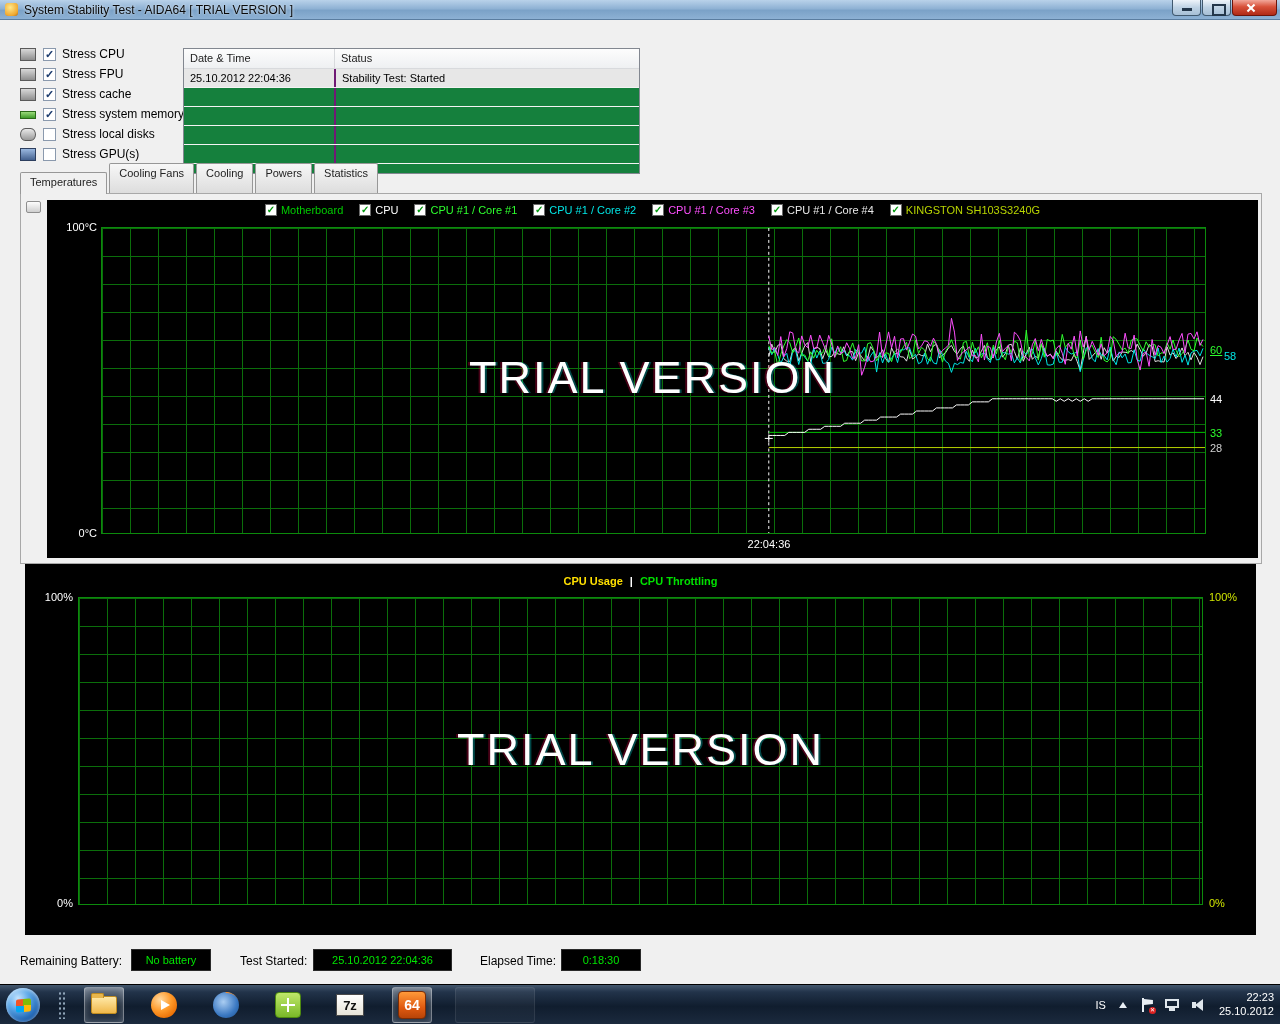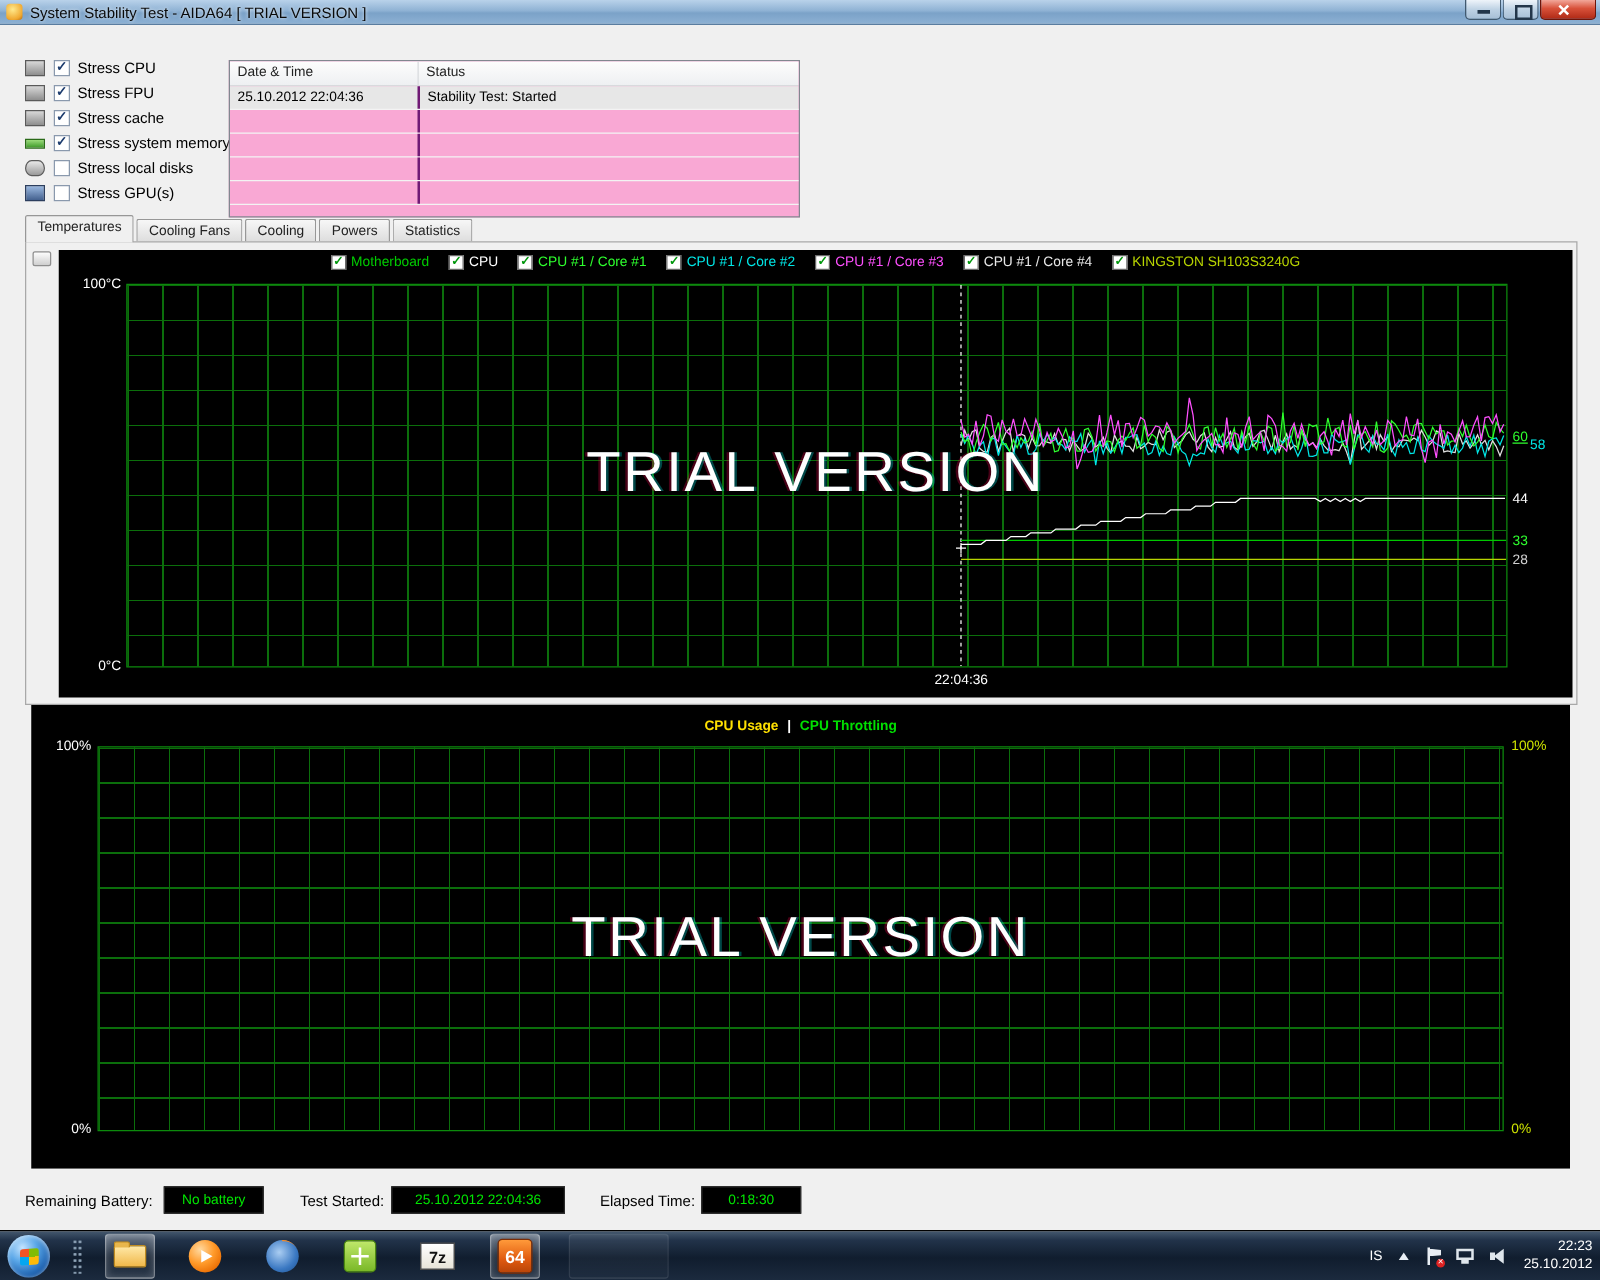--- a/index.html
+++ b/index.html
@@ -26,31 +26,31 @@
   .stress-row{display:flex;align-items:center;height:16px;margin-bottom:4px}
   .dev-icon{width:16px;height:13px;margin-right:7px;border:1px solid #5a5a5a;background:linear-gradient(#d8d8d8,#8e8e8e)}
   .dev-icon.memory-icon{background:linear-gradient(#9adb7a,#3f9b2a);border-color:#2a6a18;height:8px;margin-top:2px}
   .dev-icon.disk-icon{border-radius:40%/60%;background:linear-gradient(#e8e8e8,#9a9a9a)}
   .dev-icon.gpu-icon{background:linear-gradient(#9ab8e0,#44618f);border-color:#2c3e5e}
   .checkbox{width:13px;height:13px;background:#fff;border:1px solid #8a99ad;margin-right:6px;
     display:flex;align-items:center;justify-content:center;font-size:11px;line-height:11px;color:#1d3c6e;font-weight:bold}
   .stress-label{font-size:12px;color:#000}
 
   
-  .log-table{position:absolute;left:183px;top:48px;width:457px;height:126px;background:#f9a8d4;border:1px solid #828790;overflow:hidden}
+  .log-table{position:absolute;left:183px;top:48px;width:457px;height:126px;background:#15803d;border:1px solid #828790;overflow:hidden}
   .log-header{display:flex;height:20px;background:linear-gradient(#fdfdfd,#eef0f2);border-bottom:1px solid #d8dadd;color:#222}
   .col{font-size:11px;padding:3px 6px;white-space:nowrap;overflow:hidden}
   .c1{width:150px}.c2{flex:1;border-left:2px solid #701a75}
   .log-header .c2{border-left:1px solid #d8dadd}
   .log-row{display:flex;height:19px;border-bottom:1px solid #f3f3f3}
   .log-row.filled{background:#e7e7e7}
 
   
   #tabs{position:absolute;left:20px;top:172px;display:flex;align-items:flex-end;height:22px}
-  .tab{height:19px;padding:3px 9px 0;font-size:11px;color:#222;margin-right:2px;
+  .tab{height:31px;padding:3px 9px 0;font-size:11px;color:#222;margin-right:2px;
     background:linear-gradient(#f7f7f7,#dcdcdc);border:1px solid #979797;border-bottom:none;border-radius:2px 2px 0 0}
   .tab.active{height:22px;background:#f0f0f0;z-index:3;position:relative}
 
   
   .panel{position:absolute;left:20px;top:193px;width:1242px;height:371px;background:#f0f0f0;border:1px solid #a8a8a8}
   .vslider{position:absolute;left:5px;top:6px;width:16px;height:356px;background:#f0f0f0}
   .vslider .thumb{position:absolute;left:0;top:1px;width:15px;height:12px;background:linear-gradient(#fdfdfd,#cfcfcf);border:1px solid #8e8e8e;border-radius:2px}
   .chart1{position:absolute;left:26px;top:6px;width:1211px;height:358px;background:#000;overflow:hidden}
   #legend{position:absolute;left:0;top:4px;width:100%;display:flex;justify-content:center;gap:16px;font-size:11px}
   .legend-item{display:flex;align-items:center;gap:4px}

